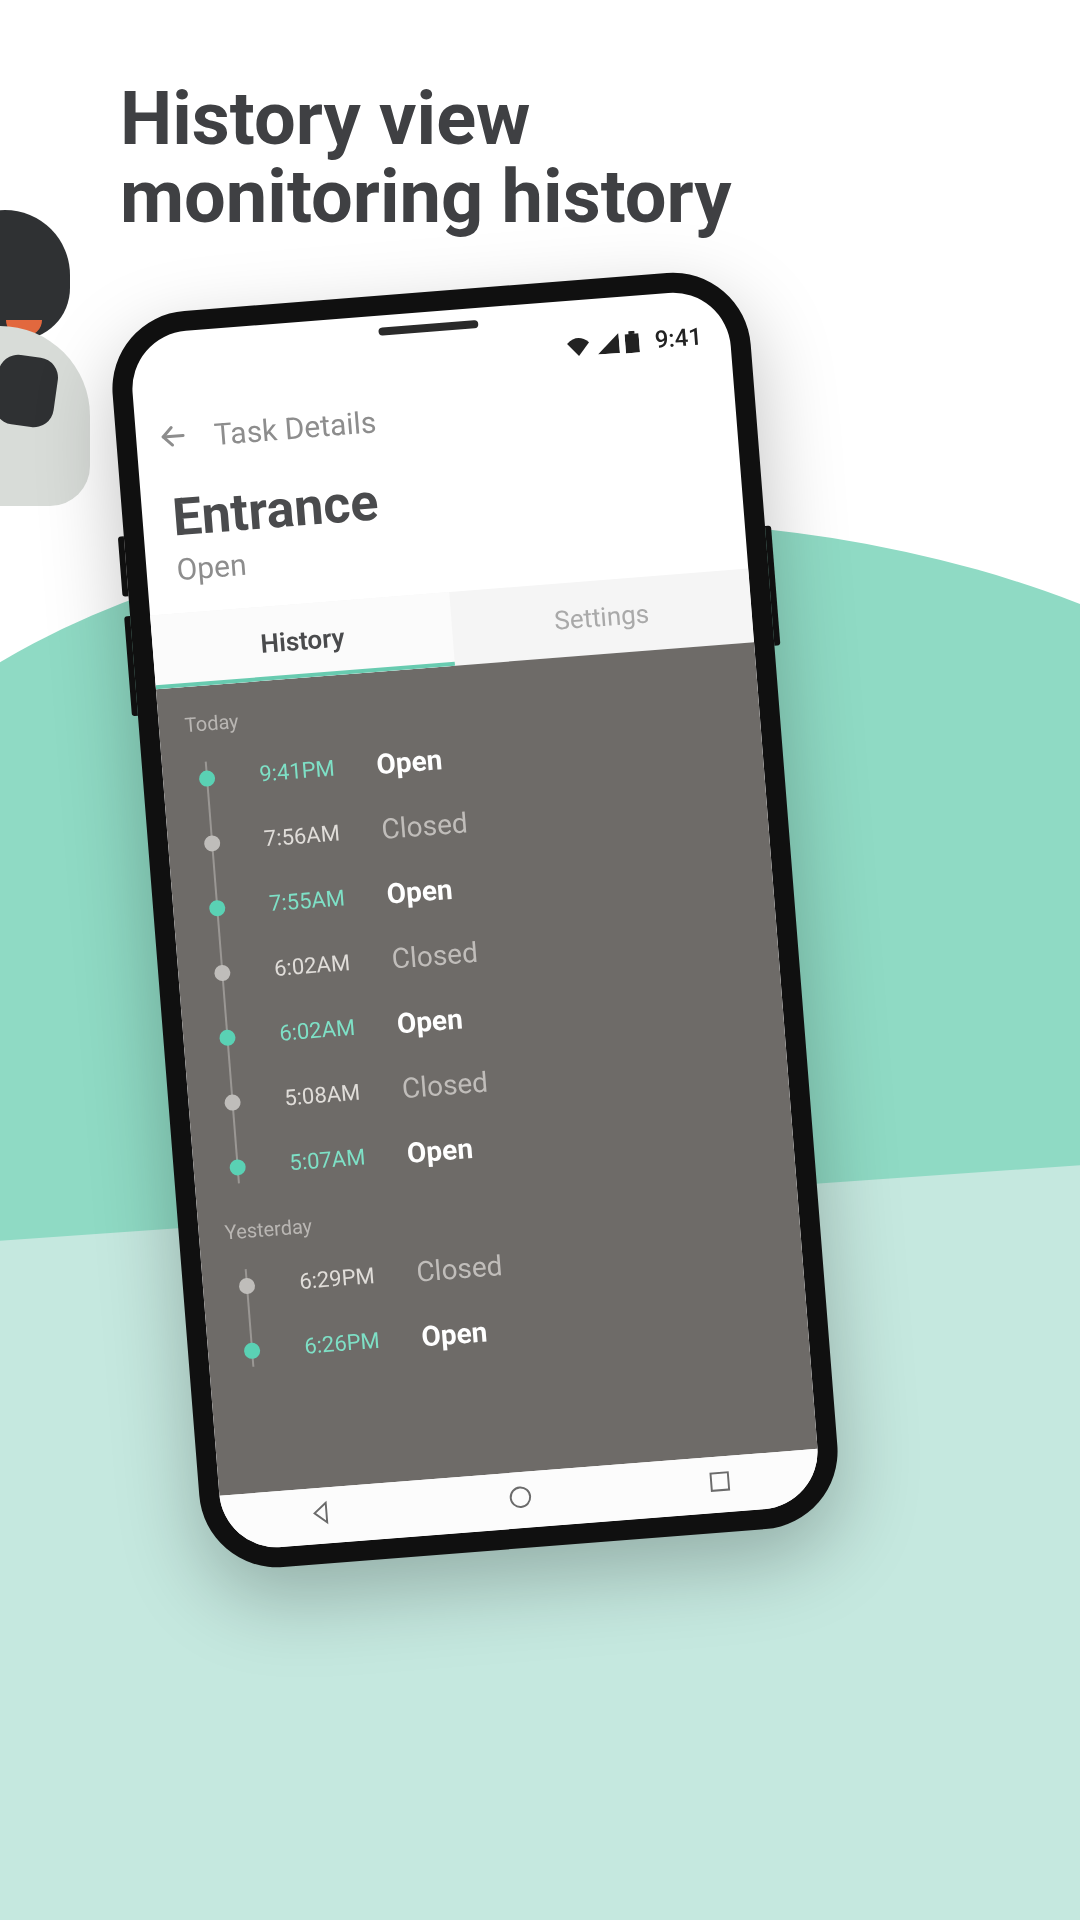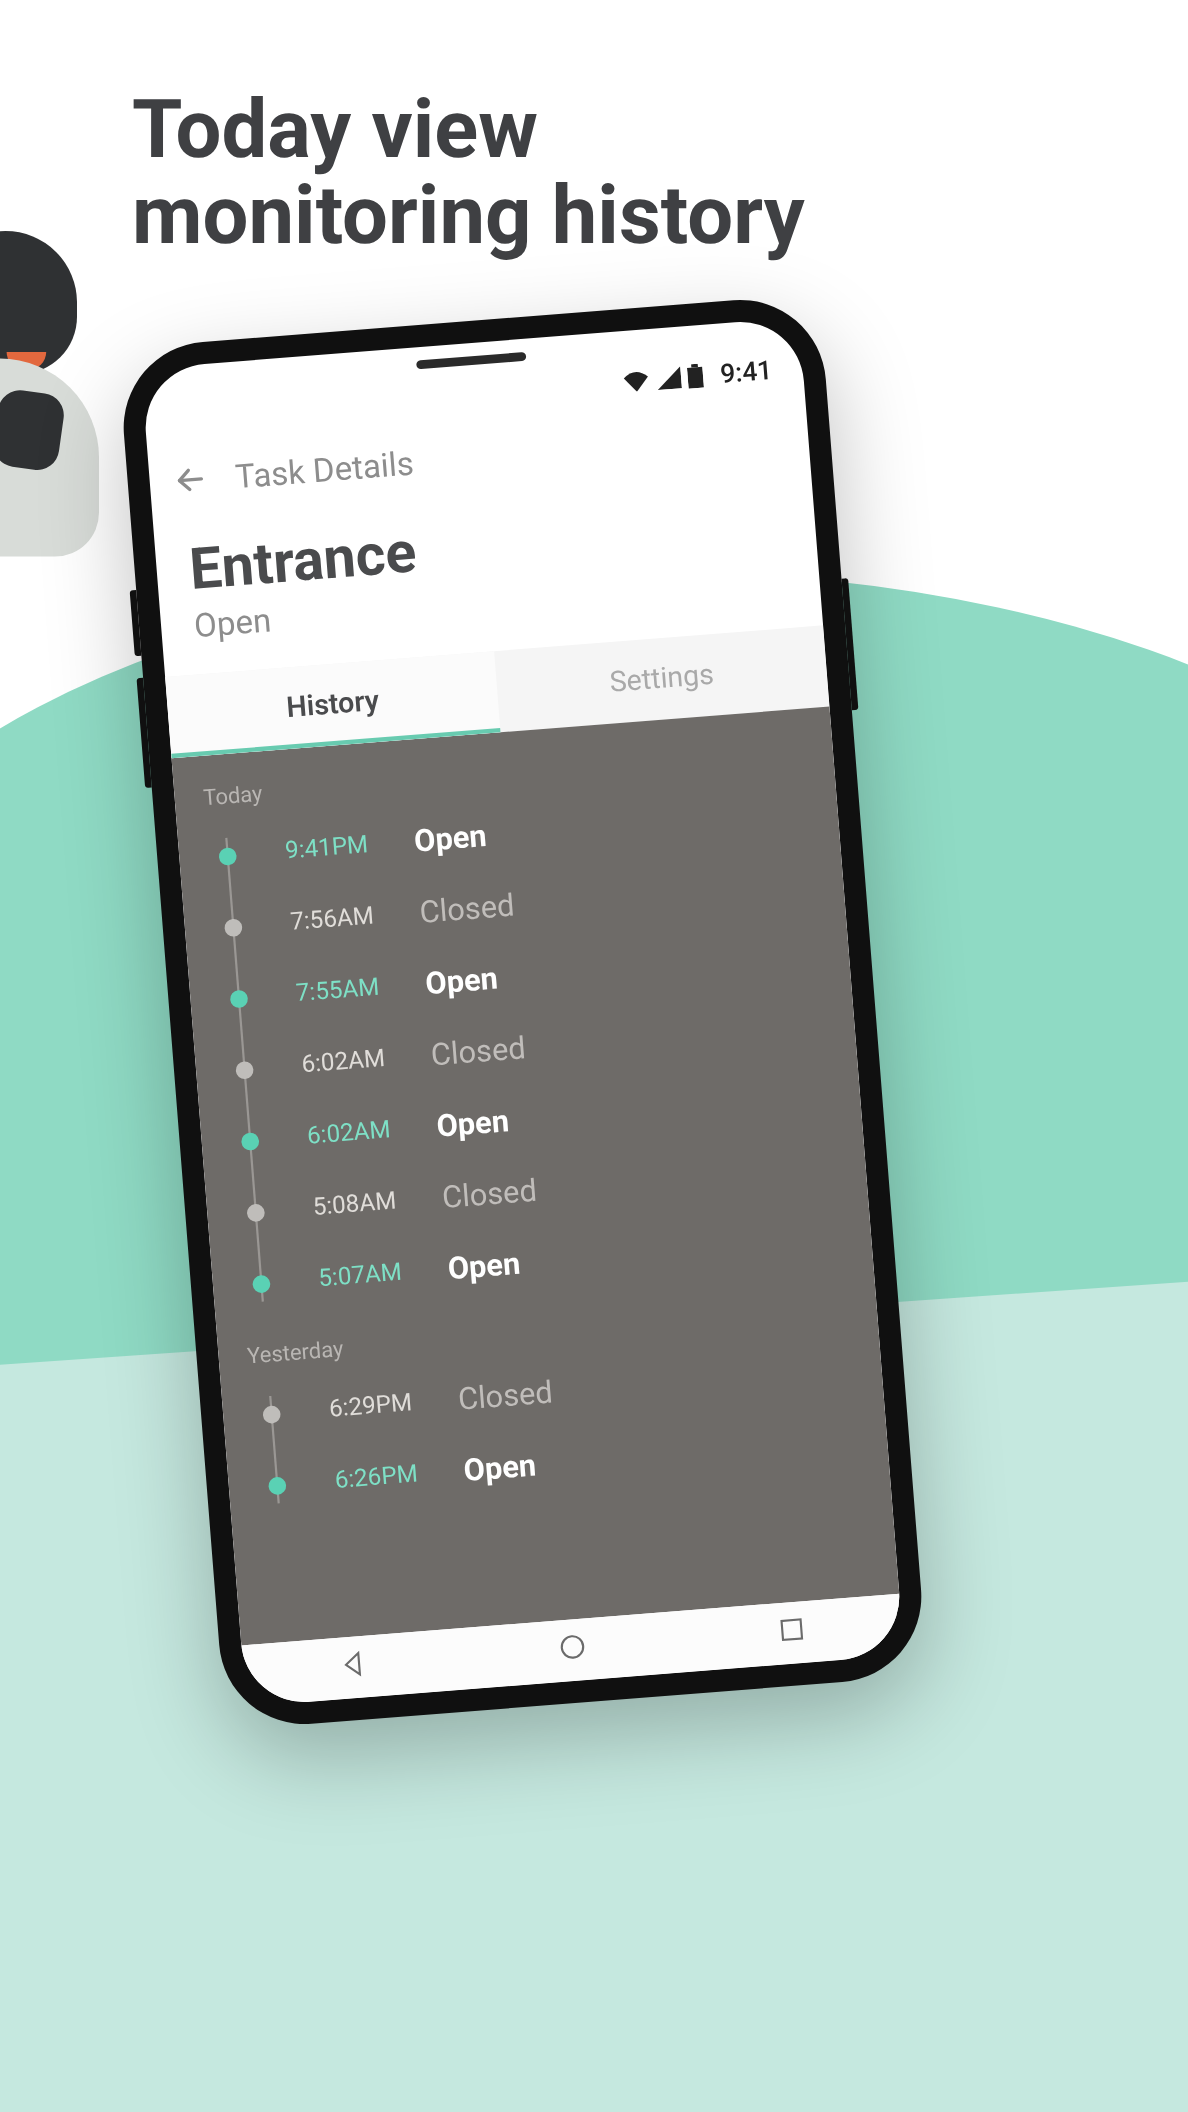--- a/index.html
+++ b/index.html
@@ -277,21 +277,21 @@
     padding-top: 12px;
   }
 </style>
 </head>
 <body>
 
 <div class="bg-shape-top"></div>
 <div class="bg-shape-bottom"></div>
 
 <div class="marketing-title">
-  <span>Today view</span><br>
+  <span>History view</span><br>
   <span>monitoring history</span>
 </div>
 
 <div class="person">
   <div class="person-head"></div>
   <div class="person-body"></div>
 </div>
 
 <div class="phone">
   <div class="phone-speaker"></div>

